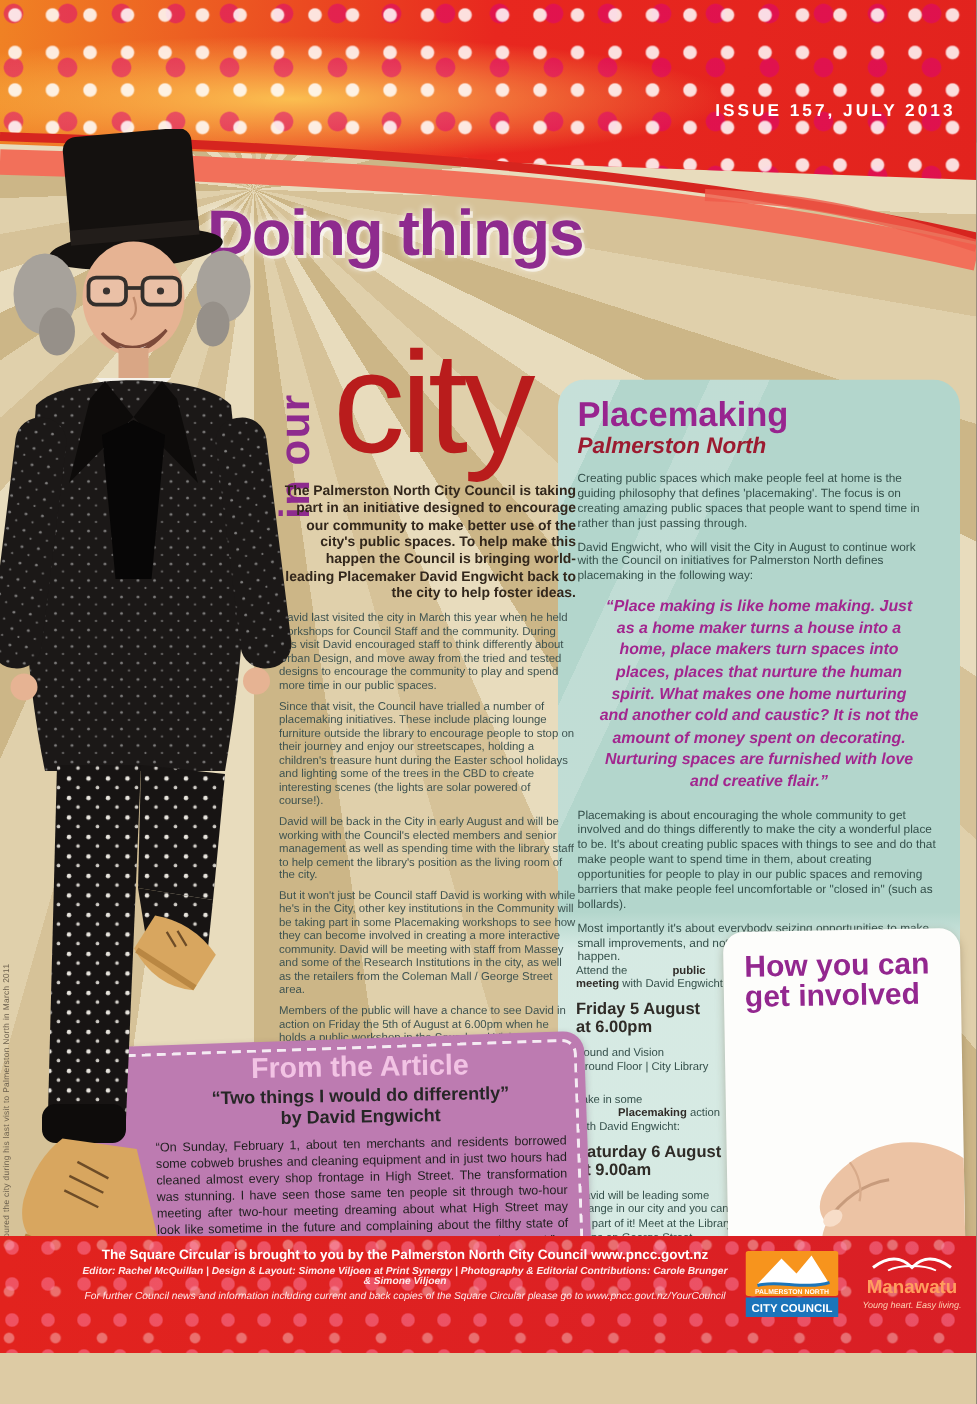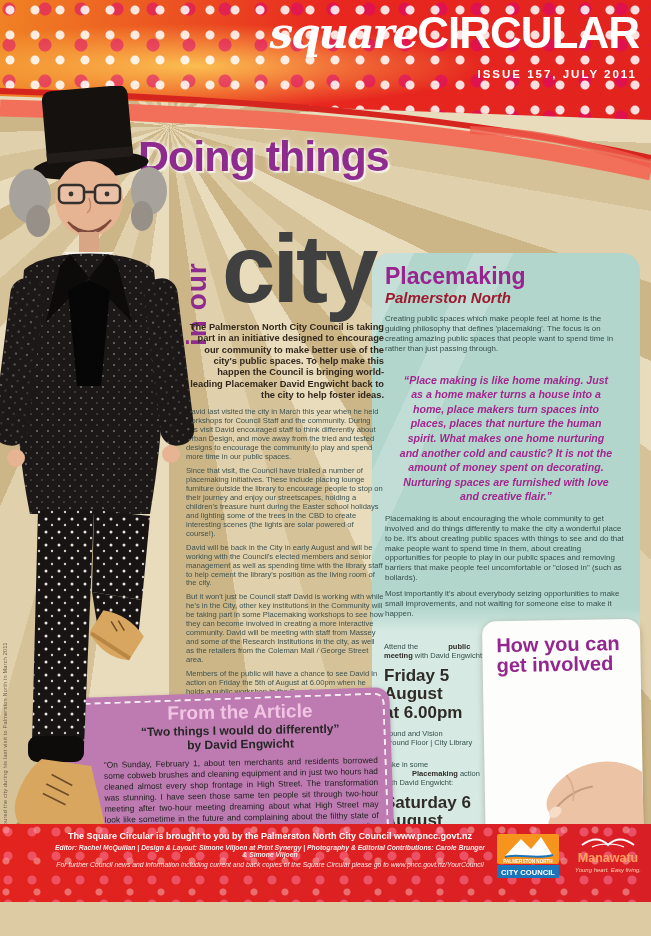--- a/index.html
+++ b/index.html
@@ -30,48 +30,48 @@
     background:repeating-conic-gradient(from -12deg at 26% 4%,
       #e8dcbd 0deg 8deg,#d6c298 8deg 16deg,#e0d0ab 16deg 24deg,#ccb687 24deg 32deg);}
 
   
   .hl-line1{left:138px;top:132px;z-index:4;font-size:43px;font-weight:800;color:#8e2b8e;
     letter-spacing:-1px;text-shadow:0 0 5px rgba(255,255,255,.95),2px 2px 0 rgba(255,255,255,.6);}
   .hl-script{left:220px;top:152px;width:432px;z-index:4;font-family:"DejaVu Serif",serif;
     font-style:italic;font-size:78px;color:#1b1b1b;letter-spacing:-3px;}
   .hl-vertical{left:181px;top:194px;height:152px;z-index:4;font-size:28px;font-weight:800;
     color:#8e2b8e;writing-mode:vertical-rl;transform:rotate(180deg);letter-spacing:1px;}
-  .hl-big{left:222px;top:228px;z-index:4;font-size:96px;font-weight:700;color:#404040;
+  .hl-big{left:222px;top:228px;z-index:4;font-size:96px;font-weight:400;color:#b91c1c;
     line-height:.85;letter-spacing:-3px;}
 
   
   .mid-col{left:186px;top:322px;width:198px;z-index:4;}
   .intro-par{font-size:9.3px;line-height:1.22;font-weight:700;color:#32271c;text-align:right;
     margin:0 0 7px 0;}
   .body-par{font-size:7.6px;line-height:1.18;color:#3e5350;text-align:left;margin:0 0 5px 0;}
 
   
   .teal-panel{left:372px;top:253px;width:268px;height:612px;z-index:2;border-radius:18px;
     background:
       linear-gradient(to bottom, rgba(255,255,255,0) 58%, rgba(243,250,246,.55) 62%),
       linear-gradient(115deg, rgba(255,255,255,.25) 0 38px, rgba(255,255,255,0) 38px 92px,
         rgba(255,255,255,.18) 92px 128px, rgba(255,255,255,0) 128px),
       #b3d6cc;
     padding:12px 13px;box-sizing:border-box;}
   .pm-title{font-size:23px;font-weight:800;color:#98248f;margin:0;line-height:1;}
   .pm-subtitle{font-size:15px;font-weight:700;font-style:italic;color:#9c1b30;margin:1px 0 8px 0;}
   .pm-par{font-size:7.9px;line-height:1.25;color:#35504b;margin:0 1px 6px 0;}
-  .pm-quote{width:218px;margin:19px auto 10px auto;font-size:10.6px;font-weight:700;
+  .pm-quote{width:218px;margin:8px auto 10px auto;font-size:10.6px;font-weight:700;
     font-style:italic;color:#a2268f;text-align:center;line-height:1.38;}
 
   
   .events-col{left:384px;top:642px;width:106px;z-index:3;color:#35504b;font-size:7.5px;
     line-height:1.25;}
   .ev-bold{font-weight:700;color:#2f2b27;padding-left:28px;}
-  .ev-date{font-size:17px;font-weight:800;color:#2f2b27;line-height:1.1;margin:6px 0 6px 0;}
+  .ev-date{font-size:11px;font-weight:800;color:#2f2b27;line-height:1.1;margin:6px 0 6px 0;}
   .ev-loc{margin:0 0 12px 0;}
   .ev-desc{margin-top:5px;}
 
   
   .involved-box{left:484px;top:620px;width:158px;height:245px;z-index:5;background:#fdfdfb;
     border-radius:14px;transform:rotate(-1deg);overflow:hidden;
     box-shadow:0 2px 6px rgba(90,70,40,.35);}
   .involved-title{padding:14px 10px 0 14px;font-size:20px;font-weight:800;color:#93278f;
     line-height:1.0;}
 
@@ -109,24 +109,21 @@
   .hand-photo{position:absolute;right:0;bottom:0;}
 </style>
 </head>
 <body>
 
 <div class="page">
 
   <div class="abs sunburst"></div>
 
   <div class="abs header-band"></div>
-  <div class="abs logo-wrap">
-    <span class="logo-script">square</span><span class="logo-bold">CIRCULAR</span>
-  </div>
-  <div class="abs issue-line">ISSUE 157, JULY 2011</div>
+  <div class="abs issue-line">ISSUE 157, JULY 2013</div>
 
   <svg class="abs swoosh-svg" width="651" height="110" viewBox="0 0 651 110">
     <path d="M0,13 C280,22 480,42 651,80" stroke="#d6251f" stroke-width="6" fill="none"></path>
     <path d="M0,30 C290,38 472,54 651,94" stroke="#f2705a" stroke-width="17" fill="none"></path>
     <path d="M651,86 C575,62 530,54 470,52" stroke="#ef5b4a" stroke-width="8" fill="none" opacity=".8"></path>
   </svg>
 
   <div class="abs hl-line1">Doing things</div>
   <div class="abs hl-vertical">in our</div>
   <div class="abs hl-big">city</div>
@@ -137,20 +134,21 @@
     <p class="body-par">Since that visit, the Council have trialled a number of placemaking initiatives. These include placing lounge furniture outside the library to encourage people to stop on their journey and enjoy our streetscapes, holding a children's treasure hunt during the Easter school holidays and lighting some of the trees in the CBD to create interesting scenes (the lights are solar powered of course!).</p>
     <p class="body-par">David will be back in the City in early August and will be working with the Council's elected members and senior management as well as spending time with the library staff to help cement the library's position as the living room of the city.</p>
     <p class="body-par">But it won't just be Council staff David is working with while he's in the City, other key institutions in the Community will be taking part in some Placemaking workshops to see how they can become involved in creating a more interactive community. David will be meeting with staff from Massey and some of the Research Institutions in the city, as well as the retailers from the Coleman Mall / George Street area.</p>
     <p class="body-par">Members of the public will have a chance to see David in action on Friday the 5th of August at 6.00pm when he holds a public workshop in the Sound and Vision area on the Ground Floor of the City Library.</p>
   </div>
 
   <div class="abs teal-panel">
     <h2 class="pm-title">Placemaking</h2>
     <div class="pm-subtitle">Palmerston North</div>
     <p class="pm-par">Creating public spaces which make people feel at home is the guiding philosophy that defines 'placemaking'. The focus is on creating amazing public spaces that people want to spend time in rather than just passing through.</p>
+    <p class="pm-par">David Engwicht, who will visit the City in August to continue work with the Council on initiatives for Palmerston North defines placemaking in the following way:</p>
     <div class="pm-quote">“Place making is like home making. Just as a home maker turns a house into a home, place makers turn spaces into places, places that nurture the human spirit. What makes one home nurturing and another cold and caustic? It is not the amount of money spent on decorating. Nurturing spaces are furnished with love and creative flair.”</div>
     <p class="pm-par">Placemaking is about encouraging the whole community to get involved and do things differently to make the city a wonderful place to be.  It's about creating public spaces with things to see and do that make people want to spend time in them, about creating opportunities for people to play in our public spaces and removing barriers that make people feel uncomfortable or "closed in" (such as bollards).</p>
     <p class="pm-par">Most importantly it's about everybody seizing opportunities to make small improvements, and not waiting for someone else to make it happen.</p>
   </div>
 
   <div class="abs events-col">
     <div><span>Attend the </span><span class="ev-bold">public meeting</span><span> with David Engwicht:</span></div>
     <div class="ev-date">
       <div>Friday 5 August</div>
       <div>at 6.00pm</div>

